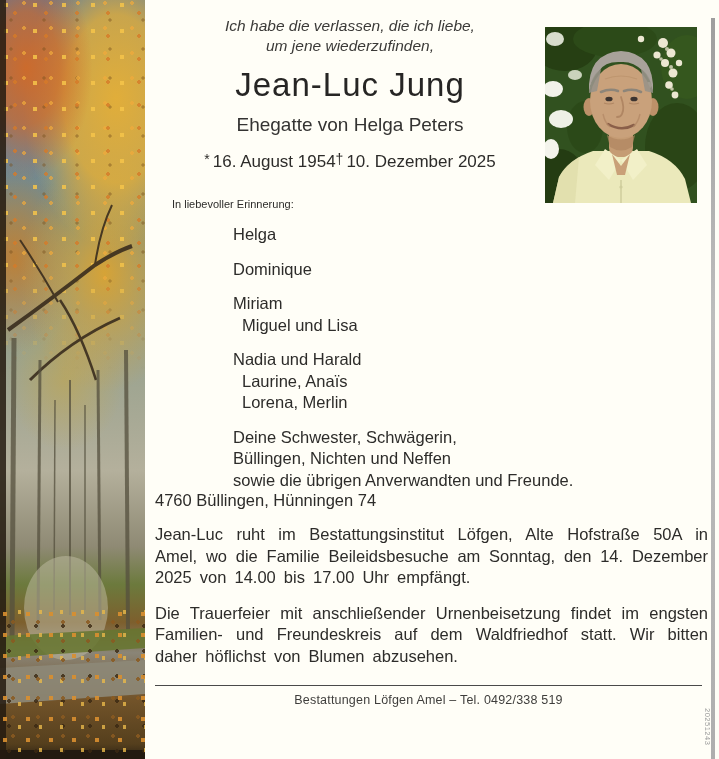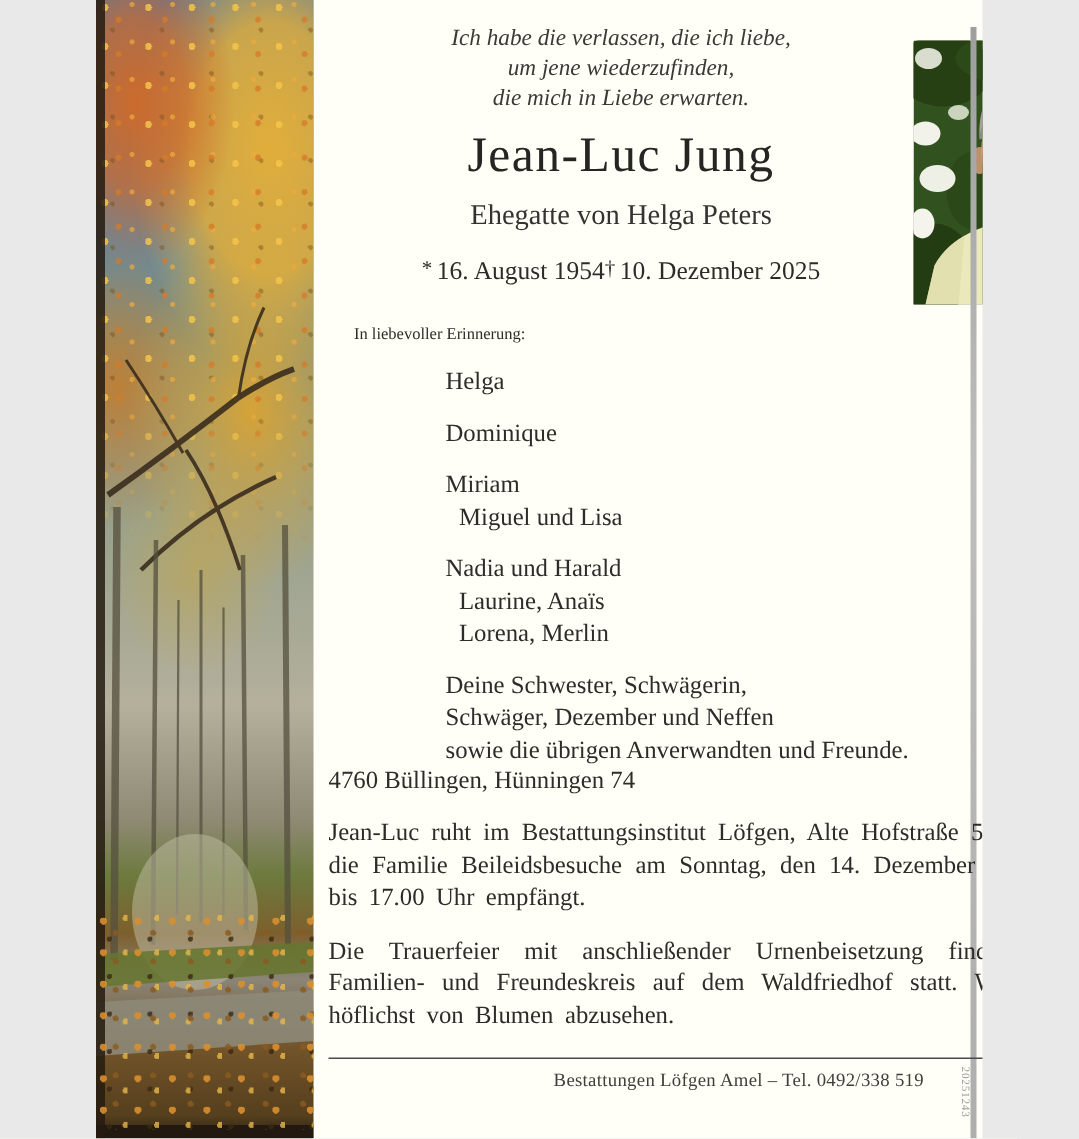--- a/index.html
+++ b/index.html
@@ -1,19 +1,19 @@
 <!DOCTYPE html>
 <html><head>
 <meta charset="utf-8">
 <style>
   html,body { margin:0; padding:0; background:#e9e9e9; }
   .page {
-    position:relative; width:591px; height:759px; margin:0 auto;
+    position:relative; width:719px; height:759px; margin:0 auto;
     background:#fffef7; overflow:hidden;
-    font-family:Liberation Serif, serif; color:#2d2c2a;
+    font-family:Liberation Sans, sans-serif; color:#2d2c2a;
   }
 
   
   .photo-strip {
     position:absolute; left:0; top:0; width:145px; height:759px;
     background:
       radial-gradient(95px 160px at 18% 9%,  rgba(210,106,38,.95) 0%, rgba(210,106,38,.72) 35%, rgba(210,106,38,0) 70%),
       radial-gradient(130px 210px at 80% 13%, rgba(232,176,52,.95) 0%, rgba(232,176,52,.80) 40%, rgba(232,176,52,0) 72%),
       radial-gradient(120px 170px at 72% 36%, rgba(222,164,46,.90) 0%, rgba(222,164,46,0) 70%),
       radial-gradient(90px 140px at 10% 34%,  rgba(198,124,42,.85) 0%, rgba(198,124,42,0) 68%),
@@ -171,21 +171,20 @@
 
   <div class="scan-bar"></div>
   <div class="side-code">20251243</div>
 
   <div class="content">
 
     <div class="top-block">
       <div class="epigraph">
         <div>Ich habe die verlassen, die ich liebe,</div>
         <div>um jene wiederzufinden,</div>
-        <div>die mich in Liebe erwarten.</div>
       </div>
 
       <h1 class="name">Jean-Luc Jung</h1>
 
       <div class="relation">Ehegatte von Helga Peters</div>
 
       <div class="dates">
         <span><span class="date-sym">*</span><span>16. August 1954</span></span>
         <span><span class="date-sym">†</span><span>10. Dezember 2025</span></span>
       </div>
@@ -204,21 +203,21 @@
         <div>Miriam</div>
         <div class="indent">Miguel und Lisa</div>
       </div>
       <div class="mourner-group">
         <div>Nadia und Harald</div>
         <div class="indent">Laurine, Anaïs</div>
         <div class="indent">Lorena, Merlin</div>
       </div>
       <div class="mourner-group">
         <div>Deine Schwester, Schwägerin,</div>
-        <div>Schwäger, Dezember und Neffen</div>
+        <div>Büllingen, Nichten und Neffen</div>
         <div>sowie die übrigen Anverwandten und Freunde.</div>
       </div>
     </div>
 
     <div class="address">4760 Büllingen, Hünningen 74</div>
 
     <p class="para">Jean-Luc ruht im Bestattungsinstitut Löfgen, Alte Hofstraße 50A in Amel, wo die Familie Beileidsbesuche am Sonntag, den 14. Dezember 2025 von 14.00 bis 17.00 Uhr empfängt.</p>
     <p class="para">Die Trauerfeier mit anschließender Urnenbeisetzung findet im engsten Familien- und Freundeskreis auf dem Waldfriedhof statt. Wir bitten daher höflichst von Blumen abzusehen.</p>
 
     <hr class="rule">

